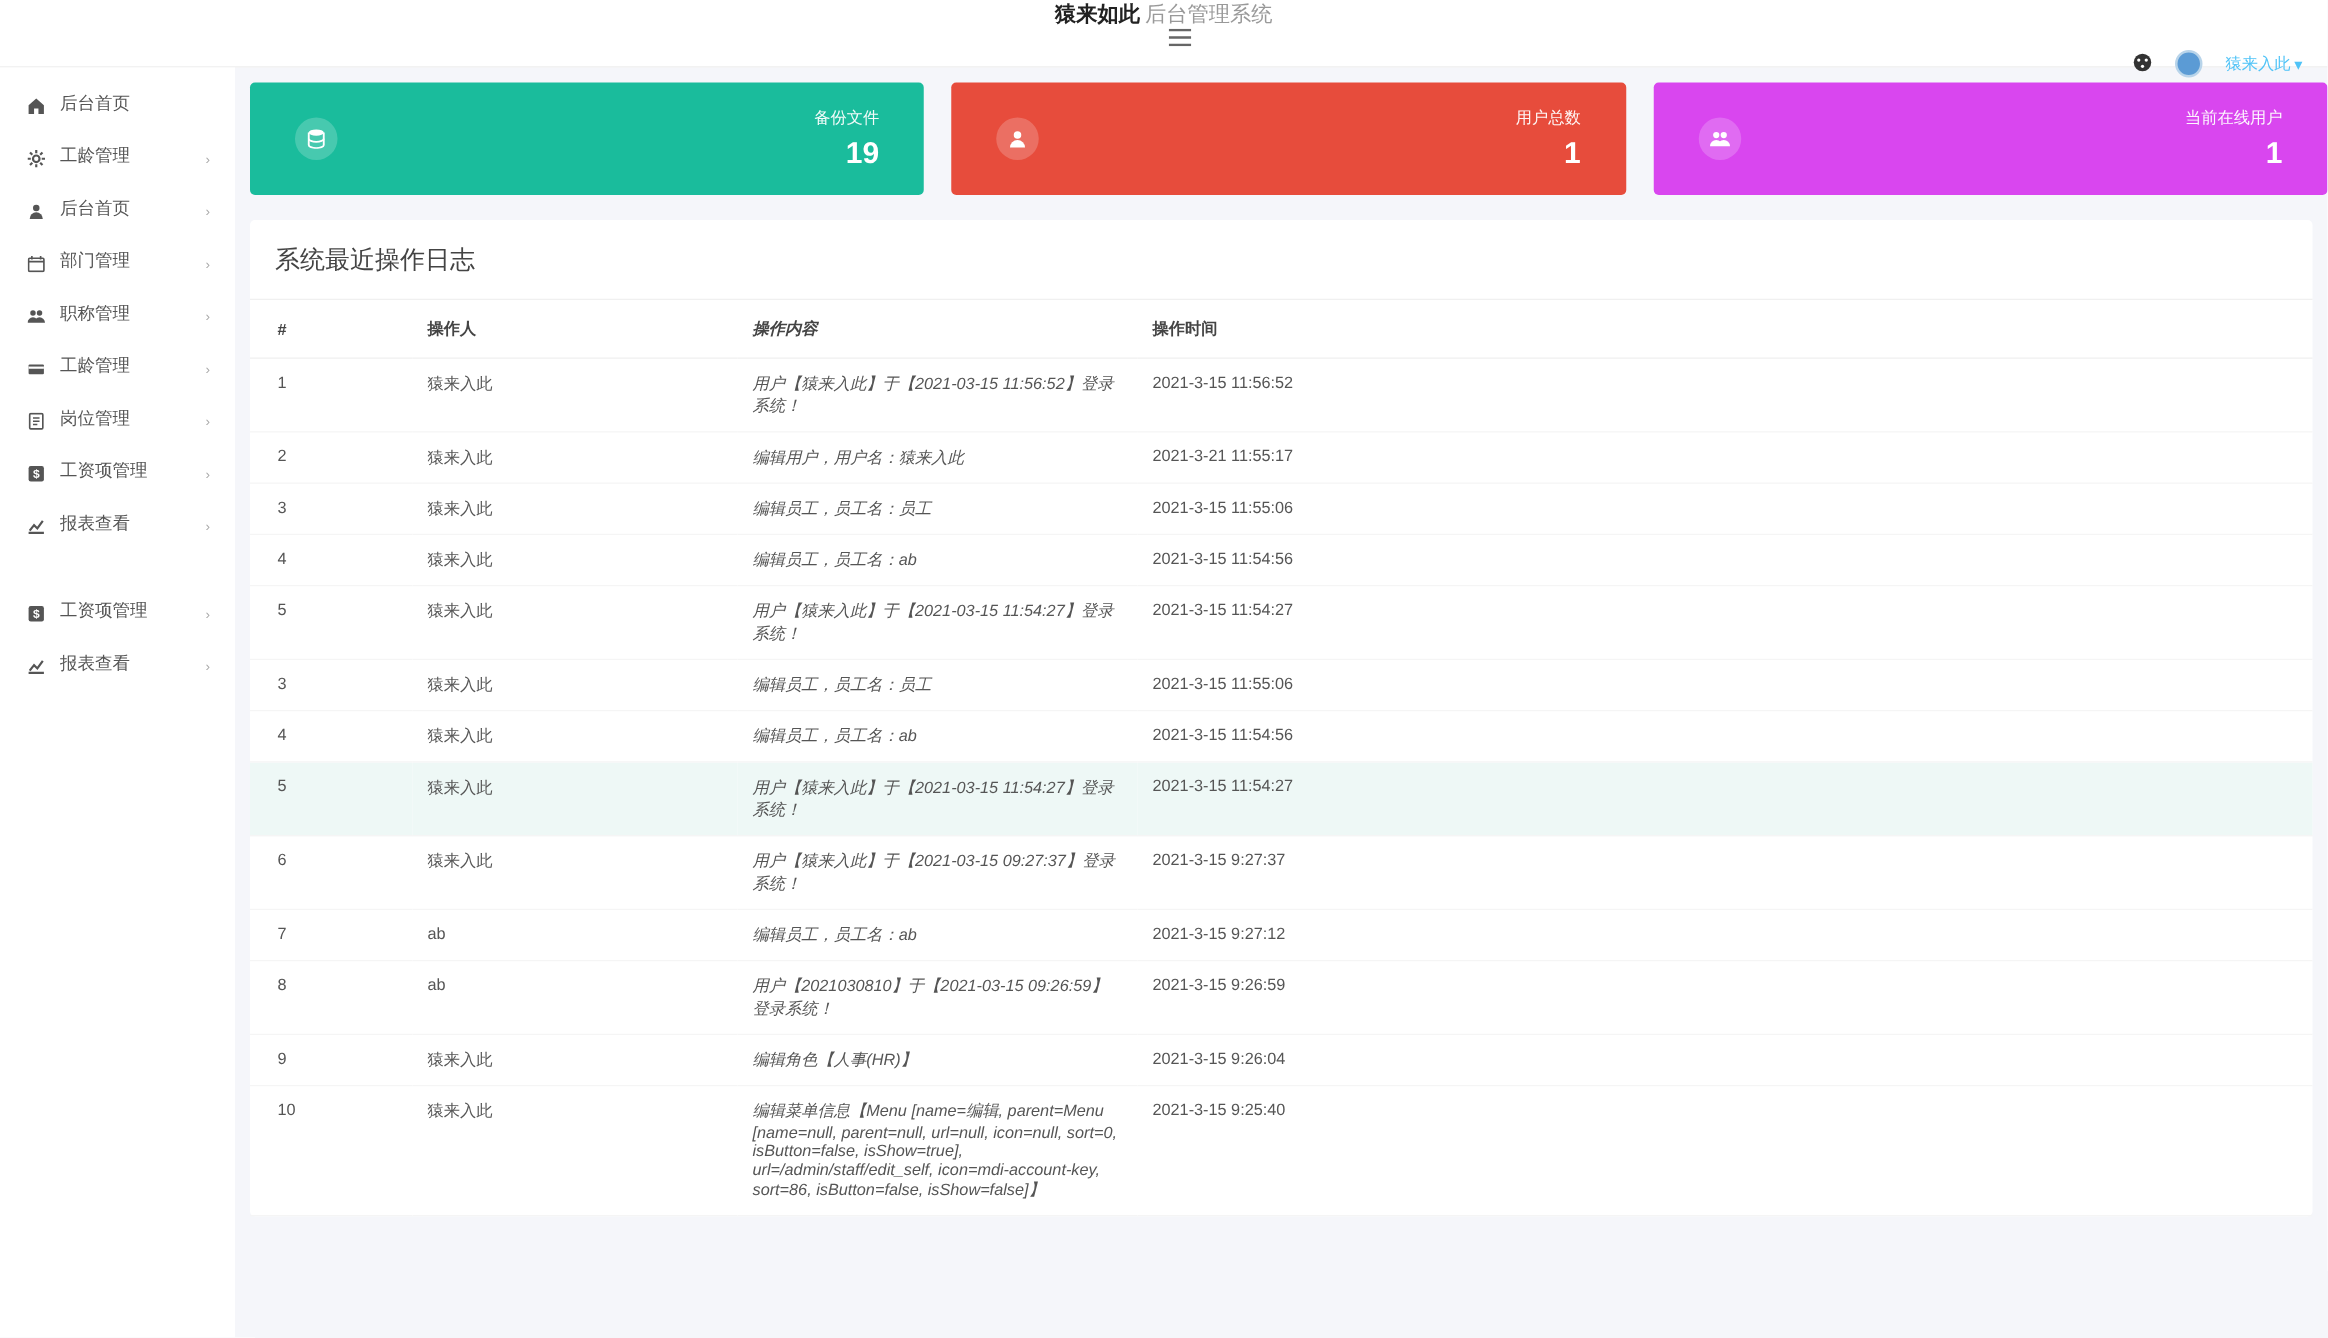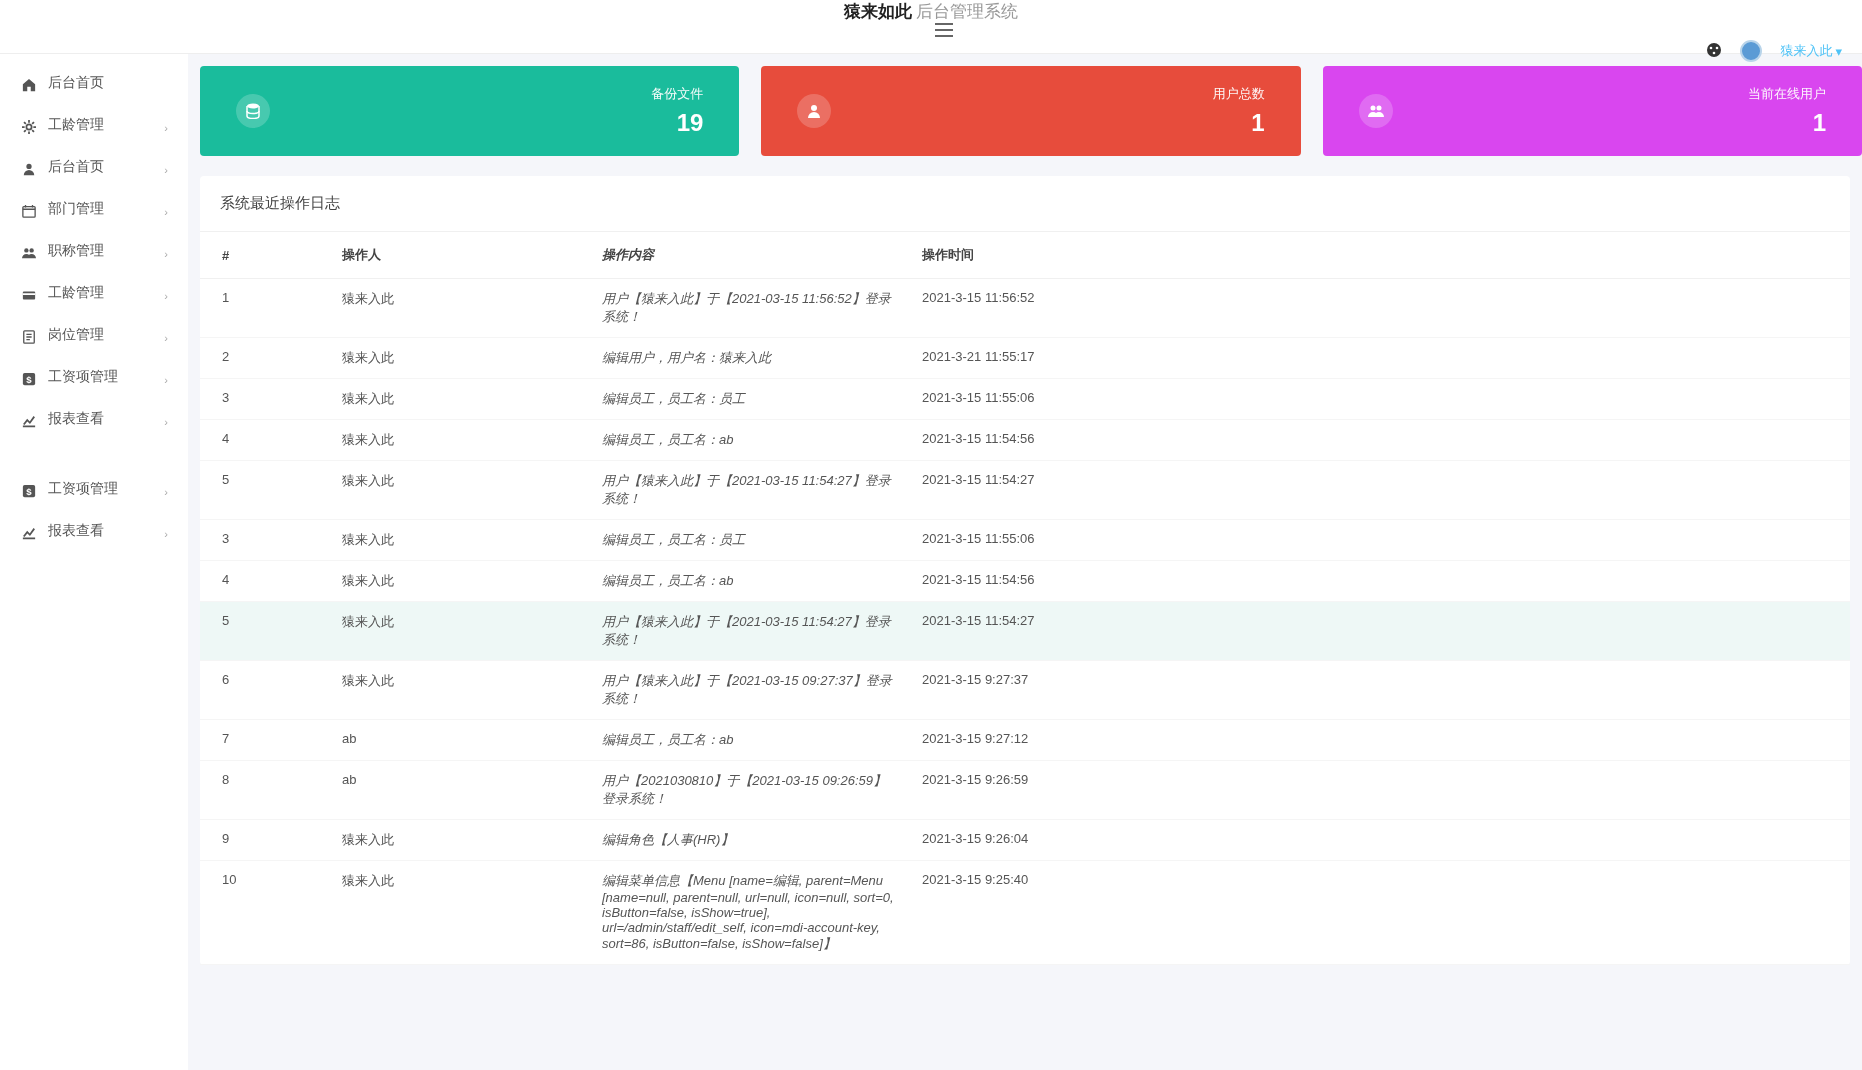--- a/index.html
+++ b/index.html
@@ -22,21 +22,21 @@
 .card { flex: 1; border-radius: 4px; color: #fff; padding: 18px 36px; display: flex; align-items: center; min-height: 90px; }
 .card-teal { background: #1abc9c; }
 .card-red { background: #e74c3c; }
 .card-green { background: #d946ef; }
 .card-purple { background: #9b59b6; }
 .card-icon { width: 34px; height: 34px; border-radius: 50%; background: rgba(255,255,255,0.2); display: flex; align-items: center; justify-content: center; font-size: 15px; }
 .card-right { margin-left: auto; text-align: right; }
 .card-title { font-size: 13px; opacity: 0.95; margin-bottom: 6px; }
 .card-value { font-size: 24px; font-weight: 700; }
 .panel { background: #fff; border-radius: 4px; margin-right: 12px; }
-.panel-title { padding: 18px 20px; font-size: 15px; color: #444; border-bottom: 1px solid #f0f0f0; }
+.panel-title { padding: 18px 20px; font-size: 20px; color: #444; border-bottom: 1px solid #f0f0f0; }
 table { width: 100%; border-collapse: collapse; }
 th { text-align: left; padding: 14px 12px; font-weight: 600; color: #444; font-size: 13px; border-bottom: 1px solid #f0f0f0; }
 th:first-child, td:first-child { padding-left: 22px; }
 td { padding: 11px 12px; color: #555; font-size: 13px; border-bottom: 1px solid #f5f5f5; vertical-align: top; }
 tbody tr.hl { background: #eef8f6; }
 .col-idx { width: 130px; }
 .col-op { width: 260px; }
 .col-content { width: 320px; font-style: italic; }
 </style>
 </head>

